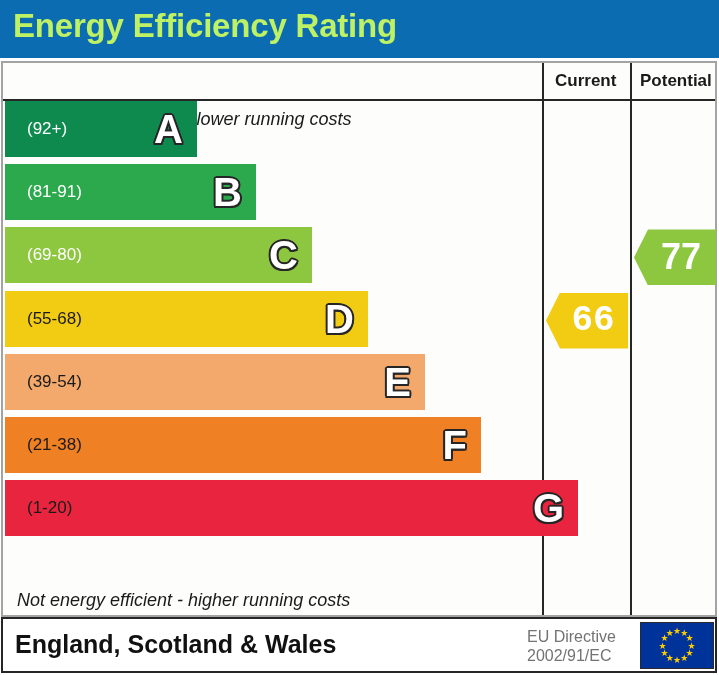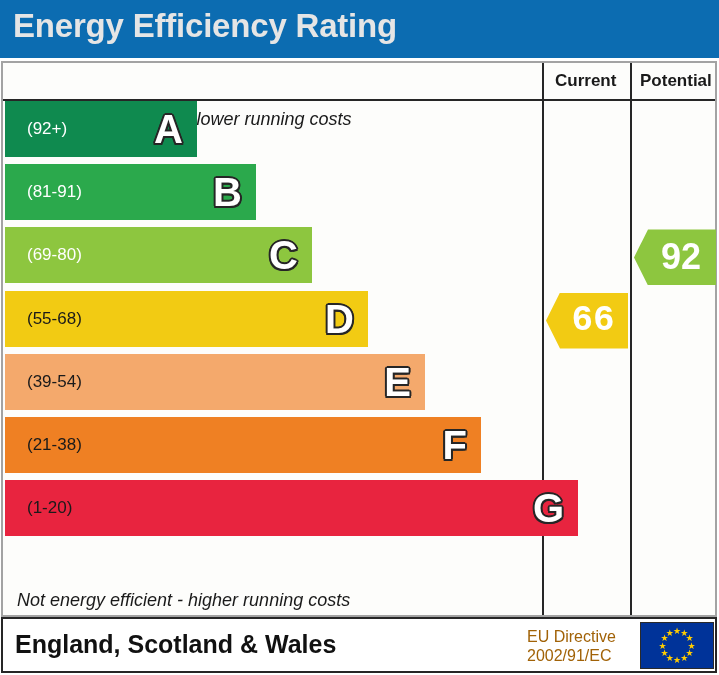--- a/index.html
+++ b/index.html
@@ -22,21 +22,21 @@
     left: 0; top: 0;
     width: 719px; height: 58px;
     background: #0c6cb1;
     box-sizing: border-box;
   }
   .title-text {
     position: absolute;
     left: 13px; top: 7px;
     font-size: 33px;
     font-weight: bold;
-    color: #e5e5e5;
+    color: #bef264;
     letter-spacing: -0.2px;
     white-space: nowrap;
   }
 
   
   .table-frame {
     position: absolute;
     left: 1px; top: 61px;
     width: 716px; height: 556px;
     border: 2px solid #a3a3a3;
@@ -158,21 +158,21 @@
     left: 12px; top: 11px;
     font-size: 25px;
     font-weight: bold;
     color: #111111;
     white-space: nowrap;
   }
   .footer-directive {
     position: absolute;
     left: 524px; top: 8px;
     font-size: 16px;
-    color: #a16207;
+    color: #737373;
     line-height: 19px;
     text-align: left;
     white-space: nowrap;
   }
   .eu-flag {
     position: absolute;
     left: 637px; top: 3px;
     width: 74px; height: 47px;
     background: #003399;
     border: 1px solid #2a2a2a;
@@ -238,21 +238,21 @@
           <span class="band-range dark">(1-20)</span>
           <span class="band-letter">G</span>
         </div>
       </div>
 
     <div id="markers-layer">
         <div class="marker" style="left: 543px; width: 82px; top: 229.6px; background: rgb(242, 203, 19); font-family: Liberation Mono, monospace;">
           <span class="marker-value">66</span>
         </div>
         <div class="marker" style="left: 631px; width: 82px; top: 166.4px; background: rgb(141, 198, 63);">
-          <span class="marker-value">92</span>
+          <span class="marker-value">77</span>
         </div>
       </div>
   </div>
 
   <div class="footer">
     <div class="footer-region">England, Scotland &amp; Wales</div>
     <div class="footer-directive">
       <div>EU Directive</div>
       <div>2002/91/EC</div>
     </div>

